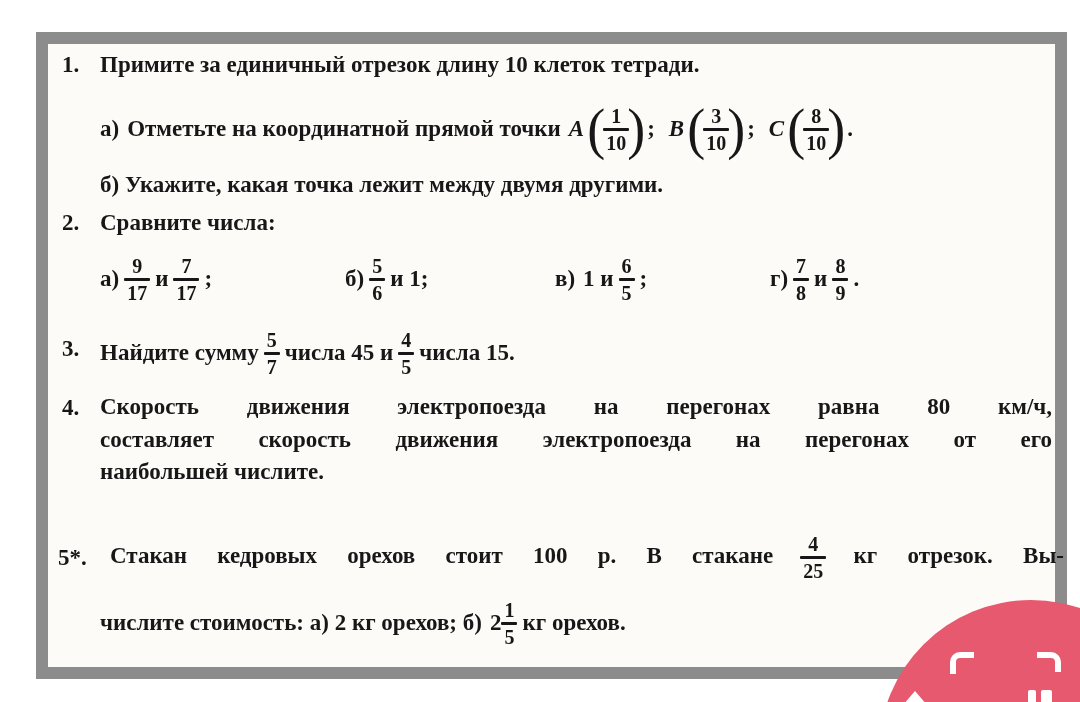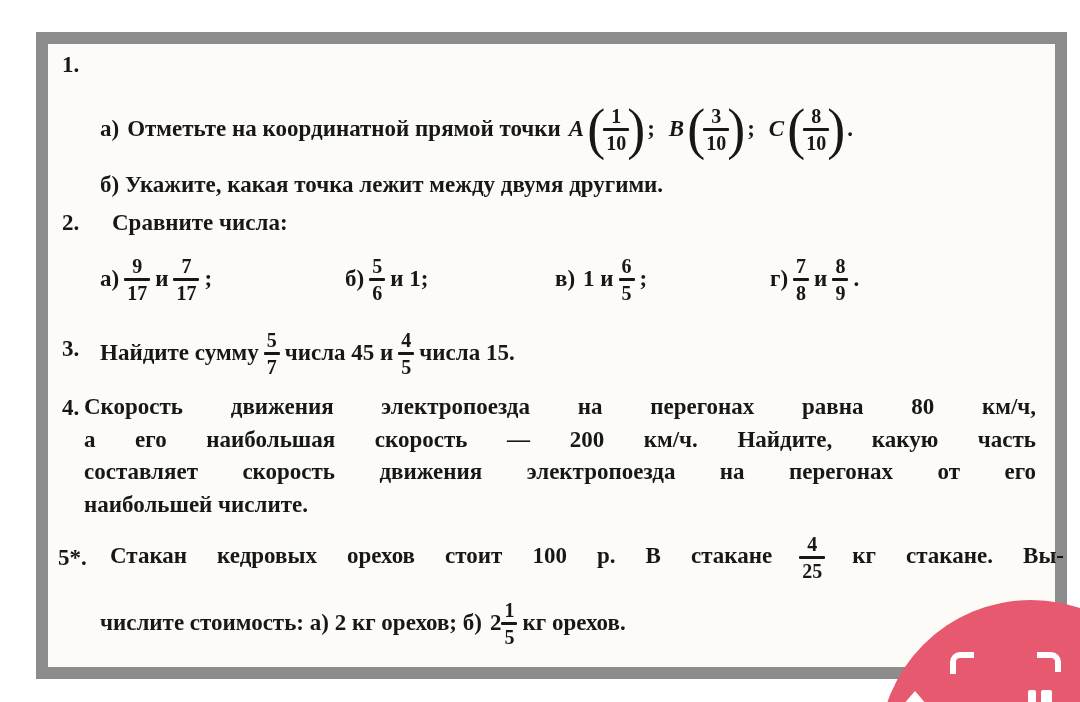--- a/index.html
+++ b/index.html
@@ -32,21 +32,21 @@
     margin:2px -3px 2px -3px;border-radius:1px;
   }
   .pgroup{display:inline-flex;align-items:center;}
   .pletter{font-style:italic;font-weight:700;margin-right:2px;}
   .lp,.rp{
     font-size:54px;font-weight:400;line-height:1;margin:0 1px;
     transform:scaleY(1.04);
   }
   .psep{margin-left:1px;margin-right:6px;}
   .para{
-    position:absolute;left:36px;width:952px;
+    position:absolute;left:52px;width:952px;
   }
   .p4line{
     font-size:23px;font-weight:700;line-height:32.5px;
     text-align:justify;text-align-last:justify;
   }
   .p4line.last{text-align-last:left;}
   .jline{
     position:absolute;font-size:23px;font-weight:700;line-height:66px;
     text-align:justify;text-align-last:justify;
   }
@@ -73,20 +73,21 @@
   }
   .vf-m1{position:absolute;left:149px;top:90px;width:8px;height:16px;background:#fff;border-radius:2px;}
   .vf-m2{position:absolute;left:162px;top:90px;width:11px;height:16px;background:#fff;border-radius:2px;}
 </style>
 </head>
 <body>
 
 <div class="page">
 
   <span class="num" style="left:14px;top:8px">1.</span>
+  <div class="line" style="left:52px;top:8px">Примите за единичный отрезок длину 10 клеток тетради.</div>
 
   <div class="mrow" style="left:52px;top:52px">
     <span>а)</span>
     <span>Отметьте на координатной прямой точки</span>
     <span class="pgroup">
       <span class="pletter">A</span>
       <span class="lp">(</span>
       <span class="frac">
           <span>1</span>
           <span class="fbar"></span>
@@ -118,21 +119,21 @@
       <span class="psep">.</span>
     </span>
   </div>
 
   <div class="line" style="left:52px;top:128px">
     <span>б)</span>
     <span>Укажите, какая точка лежит между двумя другими.</span>
   </div>
 
   <span class="num" style="left:14px;top:166px">2.</span>
-  <div class="line" style="left:64px;top:166px">Сравните числа:</div>
+  <div class="line" style="left:52px;top:166px">Сравните числа:</div>
 
   <div class="mrow" style="left:52px;top:202px">
     <span>а)</span>
     <span class="frac">
         <span>9</span>
         <span class="fbar"></span>
         <span>17</span>
       </span>
     <span>и</span>
     <span class="frac">
@@ -193,34 +194,33 @@
         <span>4</span>
         <span class="fbar"></span>
         <span>5</span>
       </span>
     <span>числа 15.</span>
   </div>
 
   <span class="num" style="left:14px;top:351px">4.</span>
   <div class="para" style="top:347px">
     <div class="p4line">Скорость движения электропоезда на перегонах равна 80 км/ч,</div>
-    <div class="p4line">а его наибольшая скорость — 200 км/ч. Найдите, какую часть</div>
     <div class="p4line">составляет скорость движения электропоезда на перегонах от его</div>
     <div class="p4line last">наибольшей числите.</div>
   </div>
 
   <span class="num" style="left:10px;top:501px">5*.</span>
   <div class="jline" style="left:62px;top:479px;width:954px">
     <span>Стакан кедровых орехов стоит 100 р. В стакане</span>
     <span class="frac">
         <span>4</span>
         <span class="fbar"></span>
         <span>25</span>
       </span>
-    <span>кг стакане. Вы-</span>
+    <span>кг отрезок. Вы-</span>
   </div>
   <div class="mrow" style="left:52px;top:546px">
     <span>числите стоимость: а) 2 кг орехов; б)</span>
     <span class="mixed">
       <span>2</span>
       <span class="frac">
           <span>1</span>
           <span class="fbar"></span>
           <span>5</span>
         </span>

